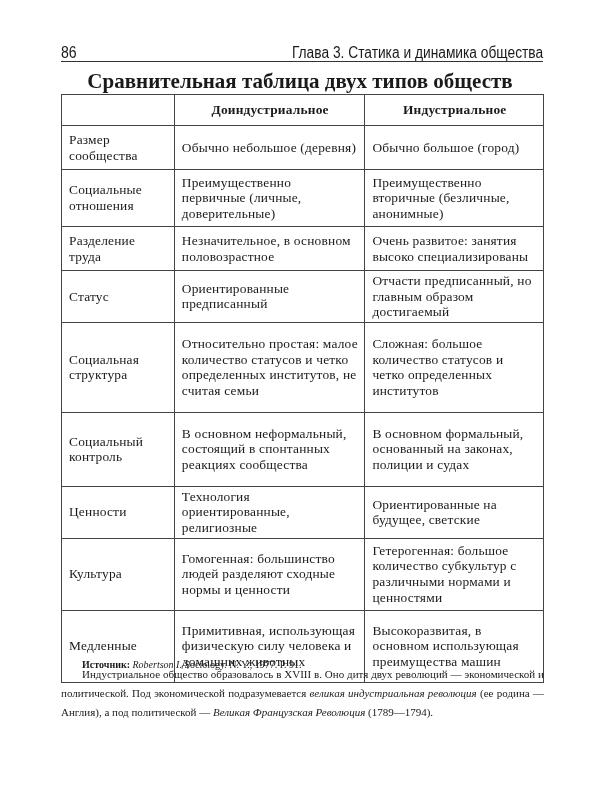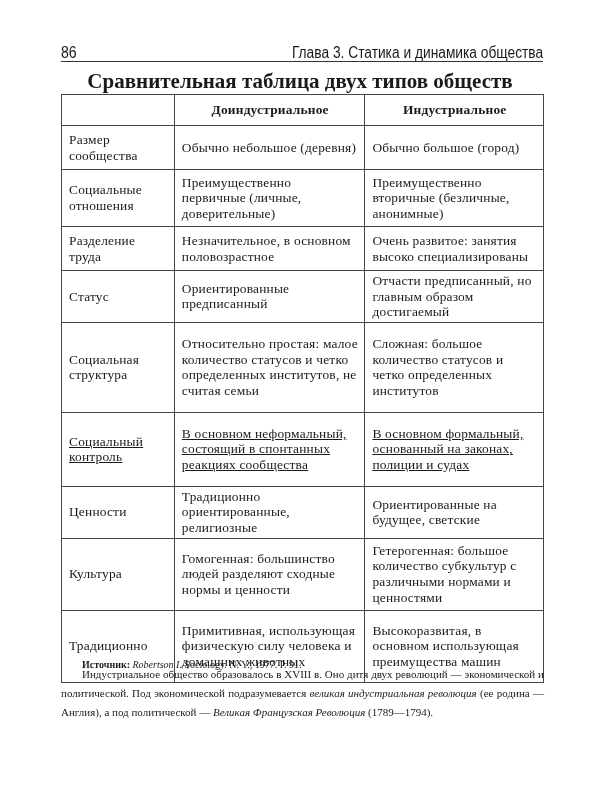--- a/index.html
+++ b/index.html
@@ -60,37 +60,37 @@
       <tr style="height: 50px;">
         <td>Статус</td>
         <td>Ориентированные предписанный</td>
         <td>Отчасти предписанный, но главным образом достигаемый</td>
       </tr>
       <tr style="height: 90px;">
         <td>Социальная структура</td>
         <td>Относительно простая: малое количество статусов и четко определенных институтов, не считая семьи</td>
         <td>Сложная: большое количество статусов и четко определенных институтов</td>
       </tr>
-      <tr style="height: 74px; text-decoration: underline;">
+      <tr style="height: 74px;">
         <td>Социальный контроль</td>
         <td>В основном неформальный, состоящий в спонтанных реакциях сообщества</td>
         <td>В основном формальный, основанный на законах, полиции и судах</td>
       </tr>
       <tr style="height: 38px;">
         <td>Ценности</td>
-        <td>Традиционно ориентированные, религиозные</td>
+        <td>Технология ориентированные, религиозные</td>
         <td>Ориентированные на будущее, светские</td>
       </tr>
       <tr style="height: 72px;">
         <td>Культура</td>
         <td>Гомогенная: большинство людей разделяют сходные нормы и ценности</td>
         <td>Гетерогенная: большое количество субкультур с различными нормами и ценностями</td>
       </tr>
       <tr style="height: 72px;">
-        <td>Традиционно</td>
+        <td>Медленные</td>
         <td>Примитивная, использующая физическую силу человека и домашних животных</td>
         <td>Высокоразвитая, в основном использующая преимущества машин</td>
       </tr>
     </tbody>
 </table>
 
 <div class="src">
   <b>Источник:</b>
   <i>Robertson I.</i><span> Sociology. N. Y., 1977. P. 91.</span>
 </div>

